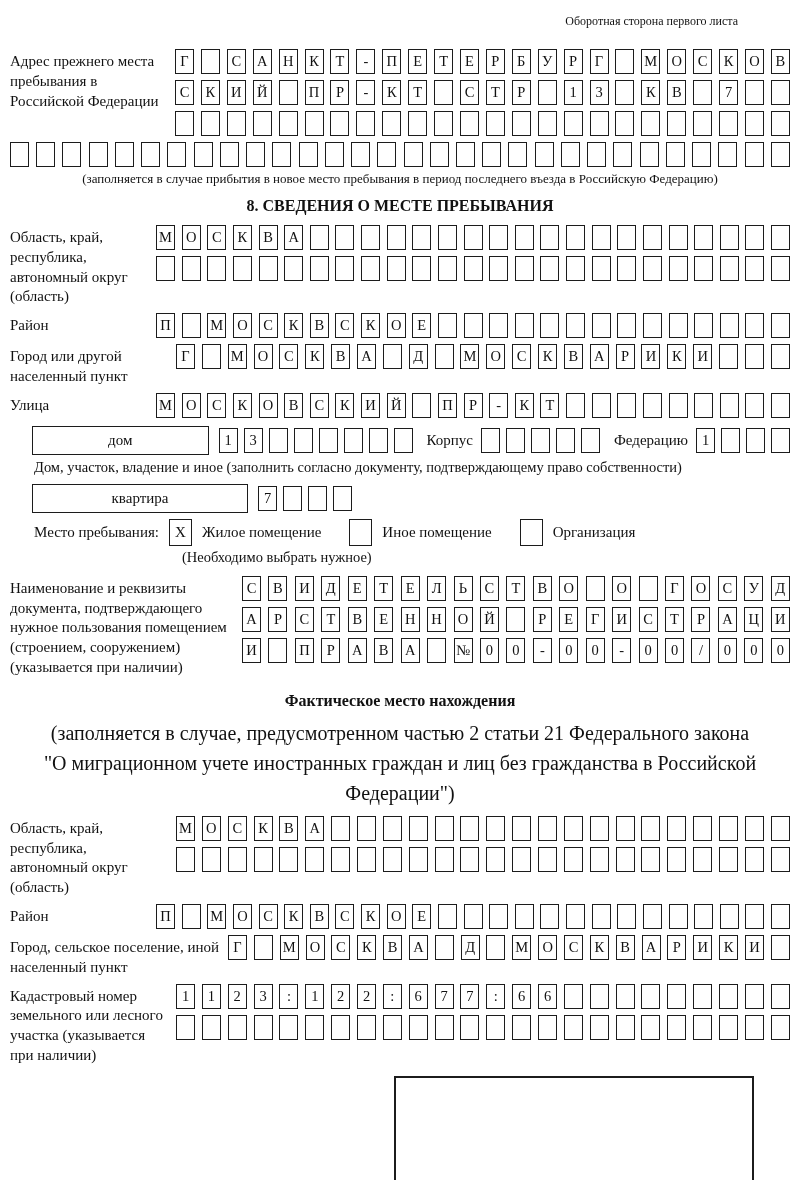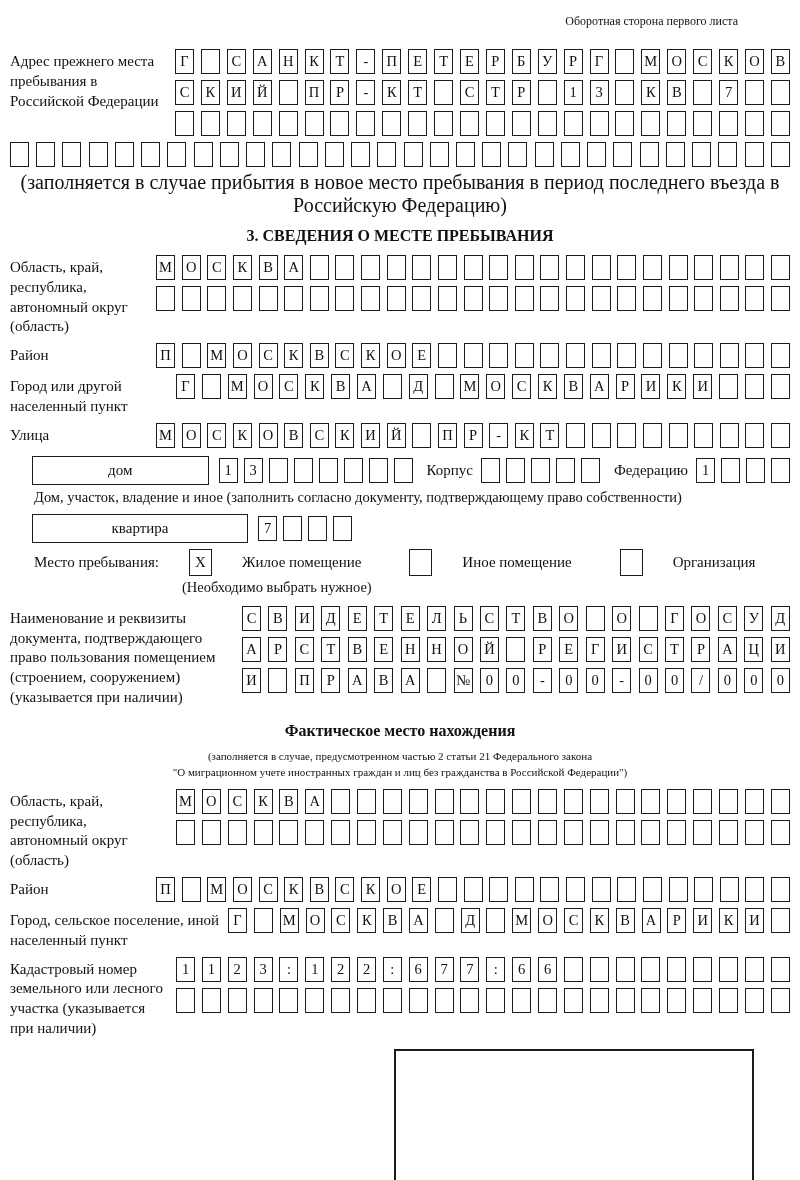--- a/index.html
+++ b/index.html
@@ -36,49 +36,49 @@
 
   .cell {
     width: 19px; height: 25px;
     border: 1.8px solid #1c1c1c;
     display: inline-flex; align-items: center; justify-content: center;
     font-size: 14.5px; background: #fff; flex: 0 0 auto;
   }
 
   .overflow-row { margin: 6px 0 4px 0; }
 
-  .center-note { text-align: center; font-size: 20px; margin: 2px 0 8px 0; }
+  .center-note { text-align: center; font-size: 13px; margin: 2px 0 8px 0; }
 
   .sec-title { text-align: center; font-weight: bold; font-size: 16px; margin: 10px 0 10px 0; }
 
   .house-row { display: flex; align-items: center; margin: 8px 0 2px 22px; }
   .named-box {
     border: 1.8px solid #1c1c1c; height: 29px;
     display: flex; align-items: center; justify-content: center;
     font-size: 15px; margin-right: 10px;
   }
   .dom-box { width: 186px; }
   .kv-box { width: 216px; text-align: center; }
   .inline-lbl { margin: 0 8px 0 14px; }
 
   .caption { font-size: 14.5px; margin: 4px 0 6px 24px; }
 
-  .stay-row { display: flex; align-items: center; margin: 6px 0 2px 24px; gap: 20px; }
+  .stay-row { display: flex; align-items: center; margin: 6px 0 2px 24px; }
   .stay-lbl { margin-right: 10px; }
   .checkbox {
     width: 23px; height: 27px;
     border: 1.8px solid #1c1c1c;
     display: inline-flex; align-items: center; justify-content: center;
     font-size: 15px; flex: 0 0 auto;
   }
   .opt-lbl { margin: 0 28px 0 10px; }
   .choose-note { margin: 3px 0 10px 172px; font-size: 14.5px; }
 
   .fact-title { text-align: center; font-weight: bold; font-size: 16px; margin: 14px 0 8px 0; }
-  .fact-note { text-align: center; font-size: 11px; line-height: 1.5; margin-bottom: 8px; }
+  .fact-note { text-align: center; font-size: 20px; line-height: 1.5; margin-bottom: 8px; }
 
   .stamp-box {
     width: 360px; height: 177px;
     border: 2px solid #1c1c1c;
     margin: 10px 0 4px 384px;
     background: #fff;
   }
 </style>
 </head>
 <body>
@@ -197,21 +197,21 @@
       <span class="cell"></span>
       <span class="cell"></span>
       <span class="cell"></span>
       <span class="cell"></span>
       <span class="cell"></span>
       <span class="cell"></span>
       <span class="cell"></span>
     </div>
   <div class="center-note">(заполняется в случае прибытия в новое место пребывания в период последнего въезда в Российскую Федерацию)</div>
 
-  <div class="sec-title">3. СВЕДЕНИЯ О МЕСТЕ ПРЕБЫВАНИЯ</div>
+  <div class="sec-title">8. СВЕДЕНИЯ О МЕСТЕ ПРЕБЫВАНИЯ</div>
 
   <div class="field">
     <div class="lbl w142">Область, край, республика, автономный округ (область)</div>
     <div class="rows">
       <div class="cells-sb">
           <span class="cell">М</span>
           <span class="cell">О</span>
           <span class="cell">С</span>
           <span class="cell">К</span>
           <span class="cell">В</span>
@@ -409,21 +409,21 @@
     <span class="checkbox">X</span>
     <span class="opt-lbl">Жилое помещение</span>
     <span class="checkbox"></span>
     <span class="opt-lbl">Иное помещение</span>
     <span class="checkbox"></span>
     <span class="opt-lbl">Организация</span>
   </div>
   <div class="choose-note">(Необходимо выбрать нужное)</div>
 
   <div class="field">
-    <div class="lbl w228">Наименование и реквизиты документа, подтверждающего право пользования помещением (строением, сооружением) (указывается при наличии)</div>
+    <div class="lbl w228">Наименование и реквизиты документа, подтверждающего нужное пользования помещением (строением, сооружением) (указывается при наличии)</div>
     <div class="rows">
       <div class="cells-sb">
           <span class="cell">С</span>
           <span class="cell">В</span>
           <span class="cell">И</span>
           <span class="cell">Д</span>
           <span class="cell">Е</span>
           <span class="cell">Т</span>
           <span class="cell">Е</span>
           <span class="cell">Л</span>

